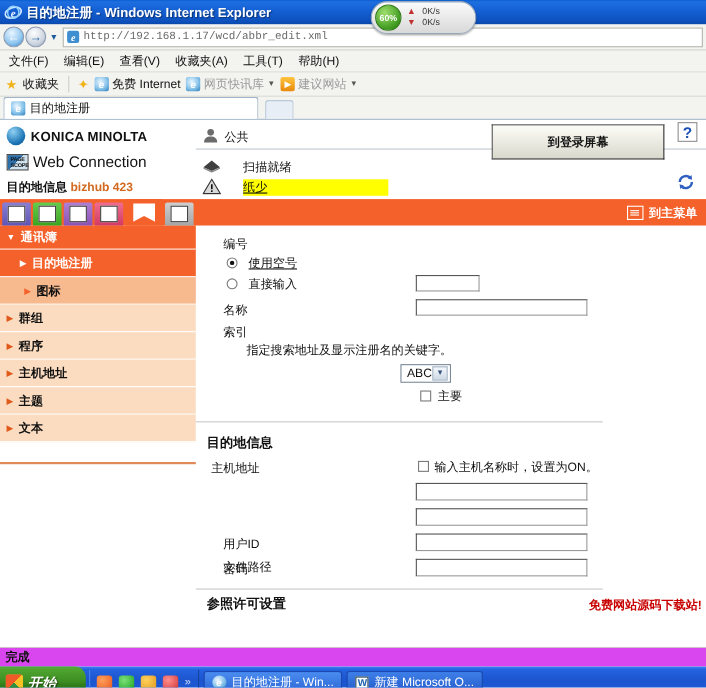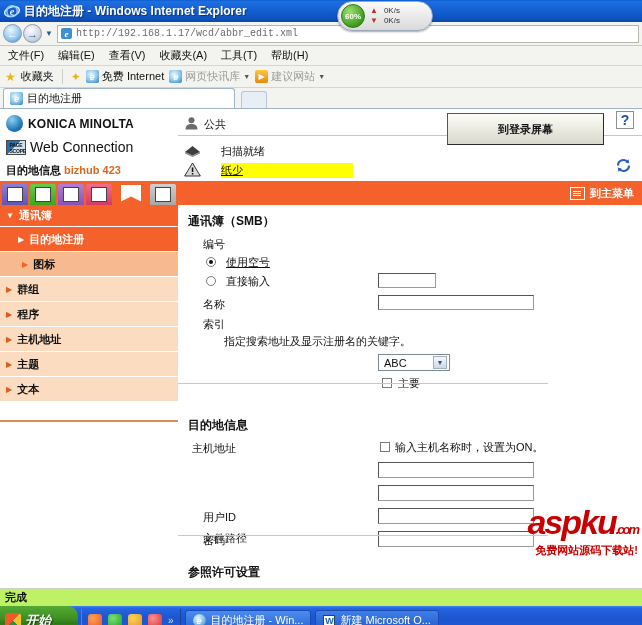--- a/index.html
+++ b/index.html
@@ -288,21 +288,21 @@
     width: 14px; height: 13px;
     background: linear-gradient(to bottom,#f4f8fc,#cdd9e6);
     border: 1px solid #9fb0c0;
     display:flex; align-items:center; justify-content:center;
     font-size: 7px; color:#33527a;
   }
   .hrule { position:absolute; left: 0; height: 1px; background: #c8c8c8; }
 
   
   .statusbar {
-    height: 18px; background: #bef264; border-top: 1px solid #cfcfc6;
+    height: 18px; background: #d946ef; border-top: 1px solid #cfcfc6;
     display: flex; align-items: center; padding-left: 5px;
     font-size: 11px; font-weight: bold; color: #111;
   }
 
   
   .taskbar {
     height: 29px;
     background: linear-gradient(to bottom,#3c81f3 0%,#2563e0 9%,#1c55cf 42%,#1f5ad6 88%,#1b4fc0 100%);
     display: flex; align-items: center; position: relative;
   }
@@ -581,21 +581,20 @@
         </div>
         <div class="nav-item">
           <span class="caret-r">▶</span>
           <span>文本</span>
         </div>
         <div class="sidebar-bottom"></div>
       </div>
 
       <div class="content">
 
-        <div class="sec-title">通讯簿（SMB）</div>
 
         <div class="row" style="height:18px;">
           <span class="lbl" style="left:15px; top:1px;">编号</span>
         </div>
         <div class="row" style="height:19px;">
           <span class="radio on" style="left:18px; top:3px;"></span>
           <span class="lbl" style="left:38px; top:1px;text-decoration:underline;">使用空号</span>
         </div>
         <div class="row" style="height:21px;">
           <span class="radio" style="left:18px; top:3px;"></span>
@@ -608,21 +607,21 @@
           <span class="tfield" style="left:190px; top:1px; width:156px;" title=""></span>
         </div>
 
         <div class="row" style="height:17px;">
           <span class="lbl" style="left:15px; top:1px;">索引</span>
         </div>
         <div class="row" style="height:21px;">
           <span class="lbl" style="left:36px; top:1px;">指定搜索地址及显示注册名的关键字。</span>
         </div>
         <div class="row" style="height:22px;">
-          <span class="selbox" style="left:190px; top:0px; width:72px;">
+          <span class="selbox" style="left:176px; top:0px; width:46px;">
             <span>ABC</span>
             <span class="arrow">▼</span>
           </span>
         </div>
         <div class="row" style="height:24px;">
           <span class="cbx" style="left:194px; top:2px;"></span>
           <span class="lbl" style="left:210px; top:0px;">主要</span>
         </div>
 
         <div class="hrule" style="left:0px; top:178px; width:370px;"></div>
@@ -656,21 +655,20 @@
         <div style="margin-top:11px;">
           <div class="sec-title">参照许可设置</div>
           <div style="position:relative; height:18px;">
             
           </div>
         </div>
       </div>
     </div>
 
     <div class="wm">
-      <div class="big"><span>asp</span><span class="ku">ku</span><span class="com">.com</span></div>
       <div class="sub">免费网站源码下载站!</div>
     </div>
   </div>
 
   <div class="statusbar">
     <span>完成</span>
   </div>
 
   <div class="taskbar">
     <div class="startbtn">

